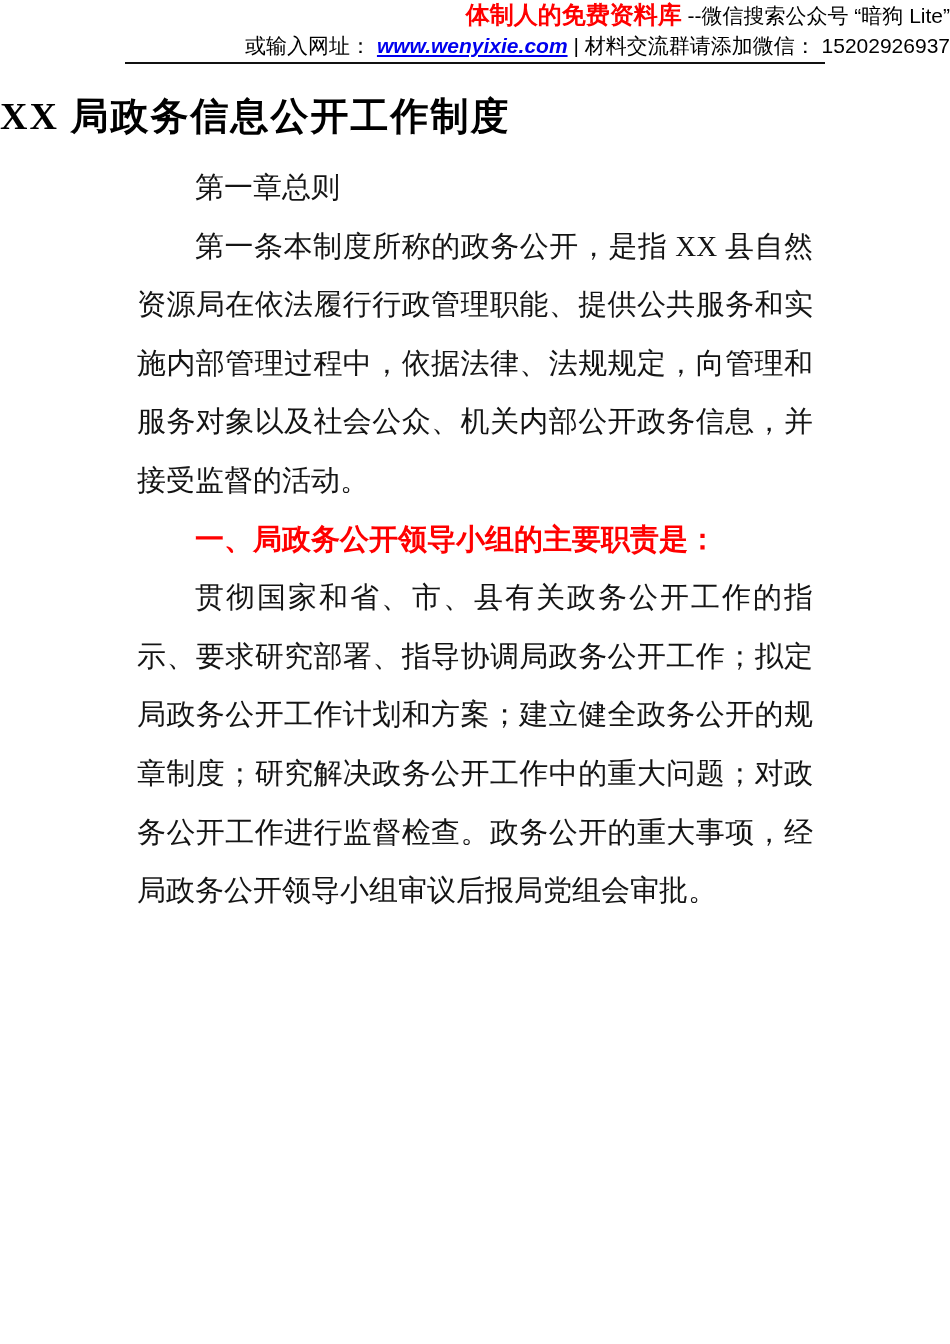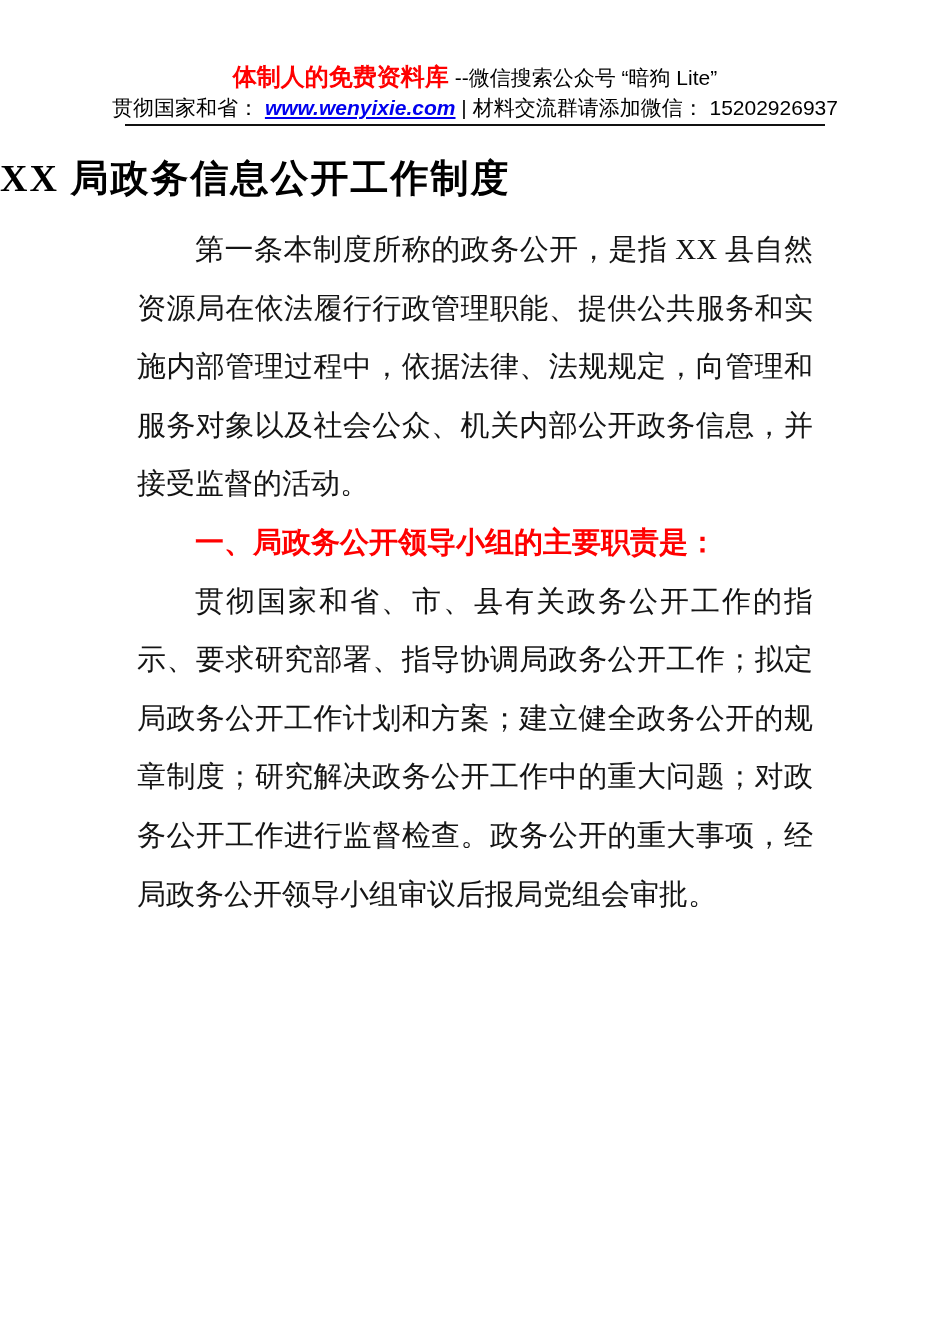--- a/index.html
+++ b/index.html
@@ -14,21 +14,21 @@
     width: 950px;
     height: 1344px;
     background: #ffffff;
     overflow: hidden;
     font-family: "Liberation Serif", "DejaVu Serif", serif;
     color: var(--text-black);
   }
   .page { width: 950px; height: 1344px; position: relative; }
 
   
-  header { padding-top: 62px; text-align: center; }
+  header { text-align: right; }
   .hdr-line1 {
     font-family: "Liberation Sans", "DejaVu Sans", sans-serif;
     font-size: 21px;
     line-height: 30px;
     white-space: nowrap;
   }
   .brand {
     color: var(--accent-red);
     font-weight: bold;
     font-size: 24px;
@@ -84,28 +84,29 @@
 </head>
 <body>
 
 <div class="page">
 
   <header>
     <div class="hdr-line1">
       <span class="brand">体制人的免费资料库</span><span class="brand-note"> --微信搜索公众号 “暗狗 Lite”</span>
     </div>
     <div class="hdr-line2">
-      <span>贯彻国家和省： </span><a href="#" class="hdr-link">www.wenyixie.com</a><span> | 材料交流群请添加微信： 15202926937</span>
+      <span>或输入网址： </span><a href="#" class="hdr-link">www.wenyixie.com</a><span> | 材料交流群请添加微信： 15202926937</span>
     </div>
   </header>
 
   <hr class="rule">
 
   <main>
     <h1 class="doc-title">XX 局政务信息公开工作制度</h1>
     <div class="doc-body">
+        <p class="blk para">第一章总则</p>
         <p class="blk para">第一条本制度所称的政务公开，是指 XX 县自然资源局在依法履行行政管理职能、提供公共服务和实施内部管理过程中，依据法律、法规规定，向管理和服务对象以及社会公众、机关内部公开政务信息，并接受监督的活动。</p>
         <p class="blk heading">一、局政务公开领导小组的主要职责是：</p>
         <p class="blk para">贯彻国家和省、市、县有关政务公开工作的指示、要求研究部署、指导协调局政务公开工作；拟定局政务公开工作计划和方案；建立健全政务公开的规章制度；研究解决政务公开工作中的重大问题；对政务公开工作进行监督检查。政务公开的重大事项，经局政务公开领导小组审议后报局党组会审批。</p>
       </div>
   </main>
 
 </div>
 
 </body></html>

